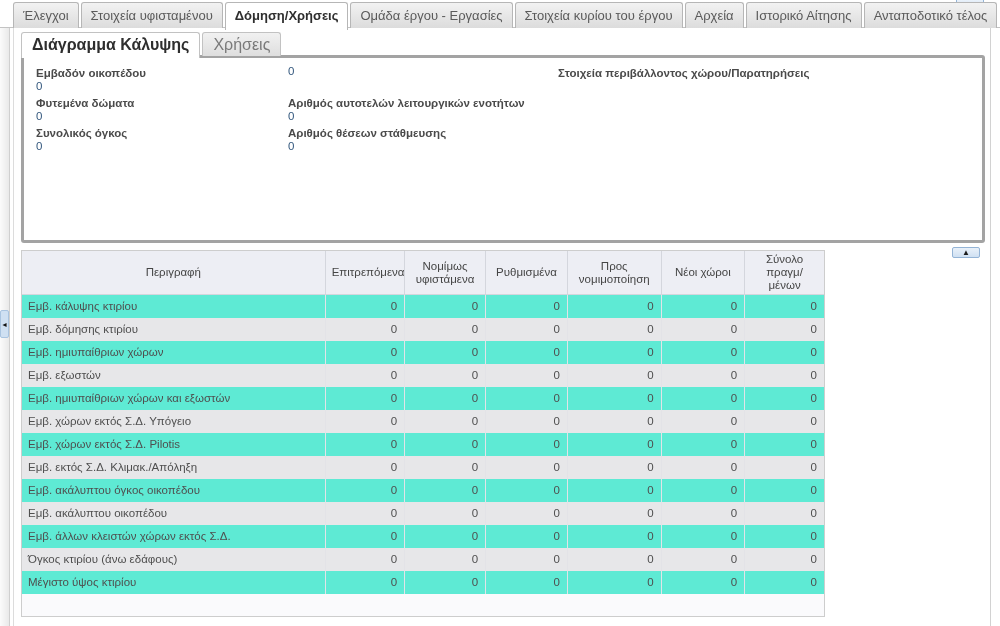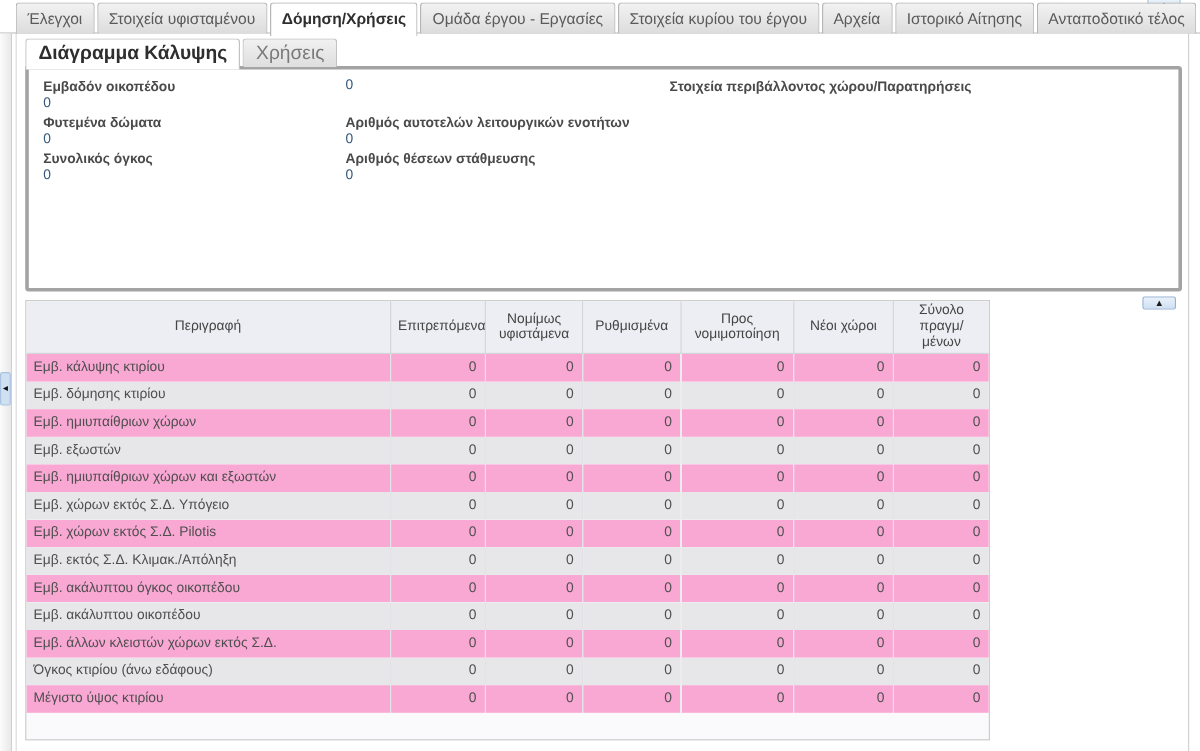--- a/index.html
+++ b/index.html
@@ -81,21 +81,21 @@
     height:36px; padding:2px 6px; border-right:1px solid #d4d6dd; border-bottom:1px solid #d4d6dd;
     line-height:13px;
   }
   table.grid th:last-child { border-right:none; }
   table.grid td {
     color:#4f4f4f; padding:5px 6px 4px; height:23px; line-height:13px;
     border-right:1px solid #e3e3e7; overflow:hidden; white-space:nowrap;
   }
   table.grid td:last-child { border-right:none; }
   table.grid td.num { text-align:right; padding-right:7px; }
-  table.grid tbody tr { background:#f9a8d4; cursor:pointer; }
+  table.grid tbody tr { background:#5eead4; cursor:pointer; }
   table.grid tbody tr:nth-child(even) { background:#e7e7e9; }
 </style>
 </head>
 <body>
 
 <div class="screen">
 
   <div class="tabbar">
     <div class="tab">Έλεγχοι</div>
     <div class="tab">Στοιχεία υφισταμένου</div>

